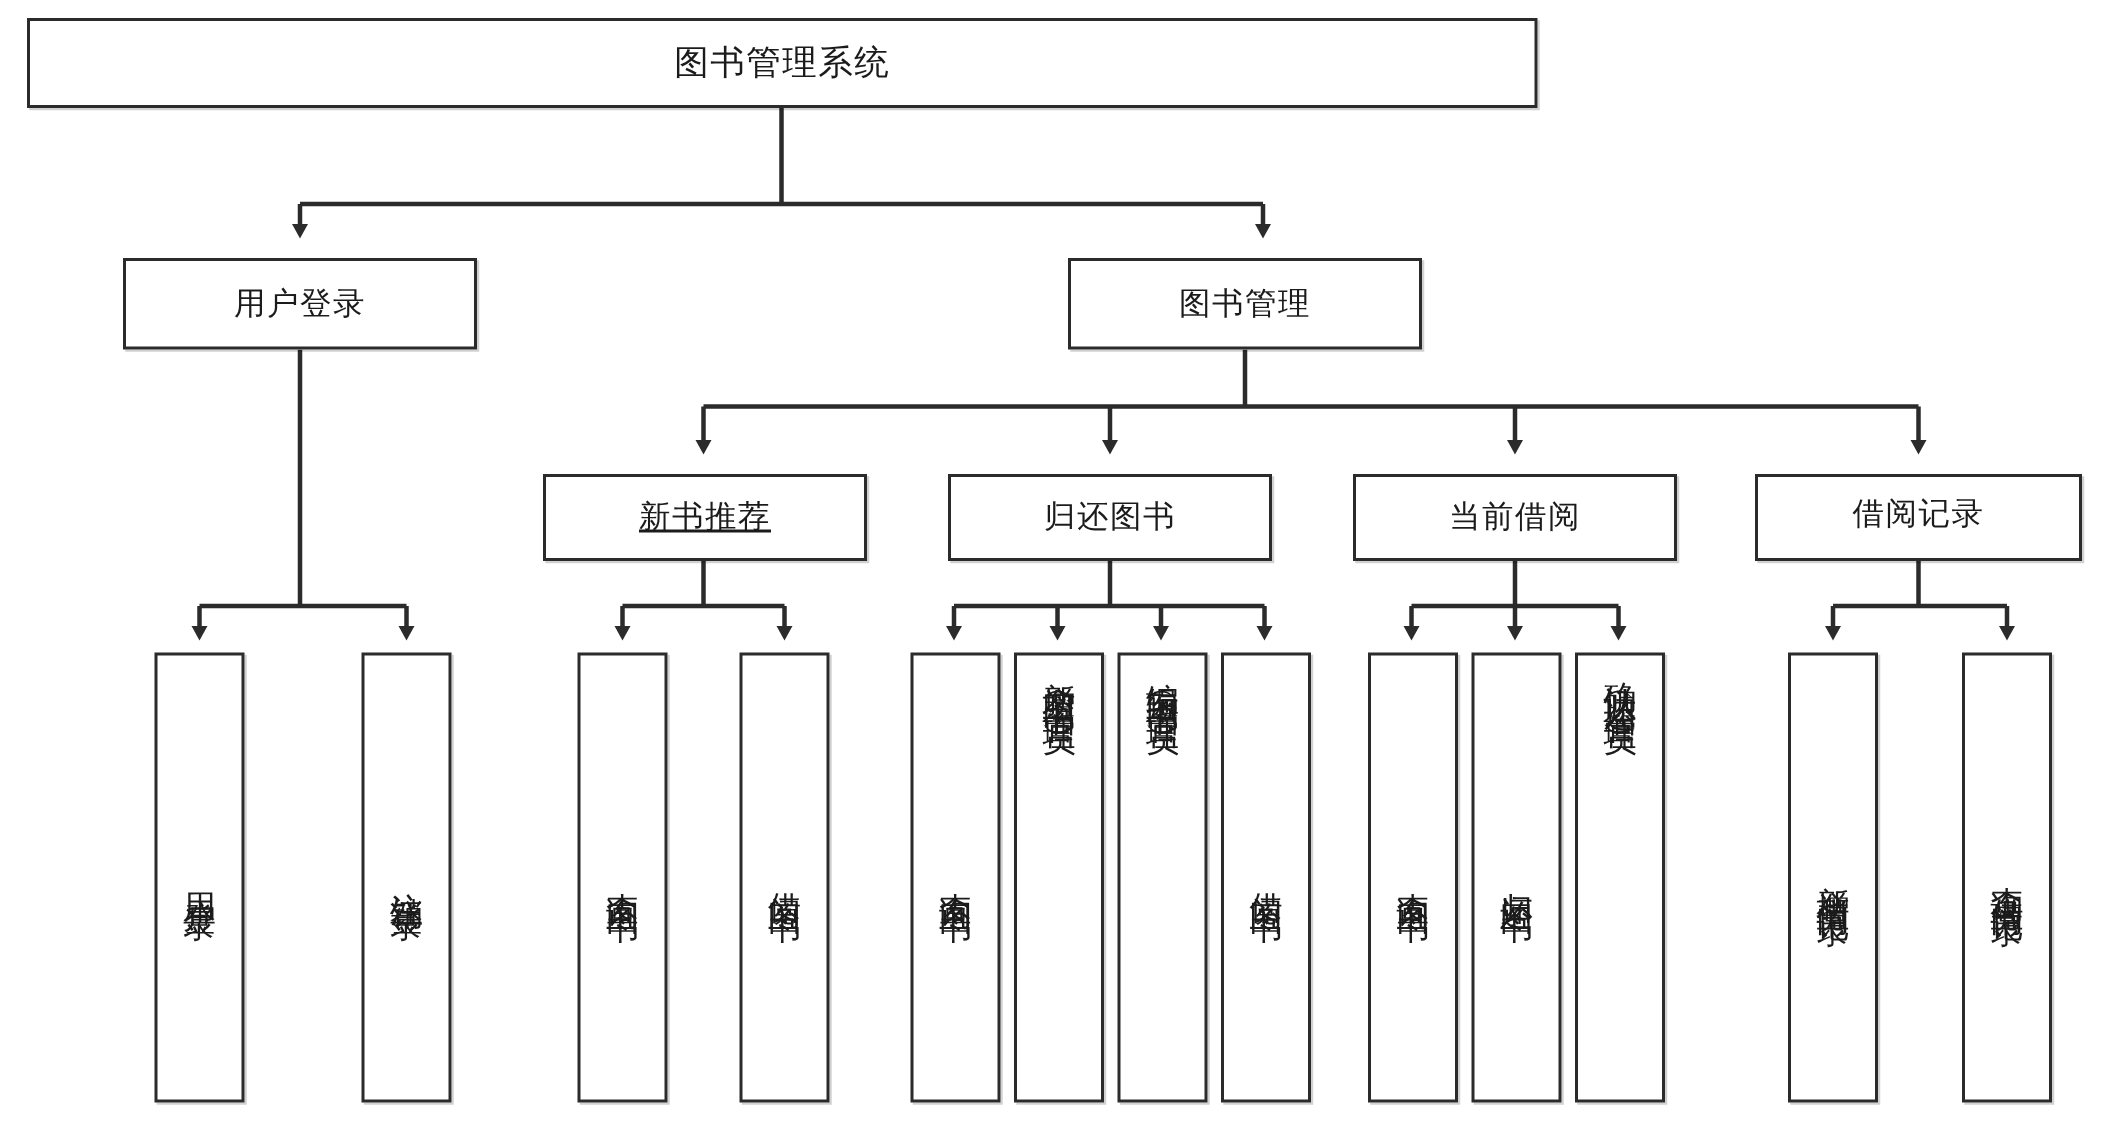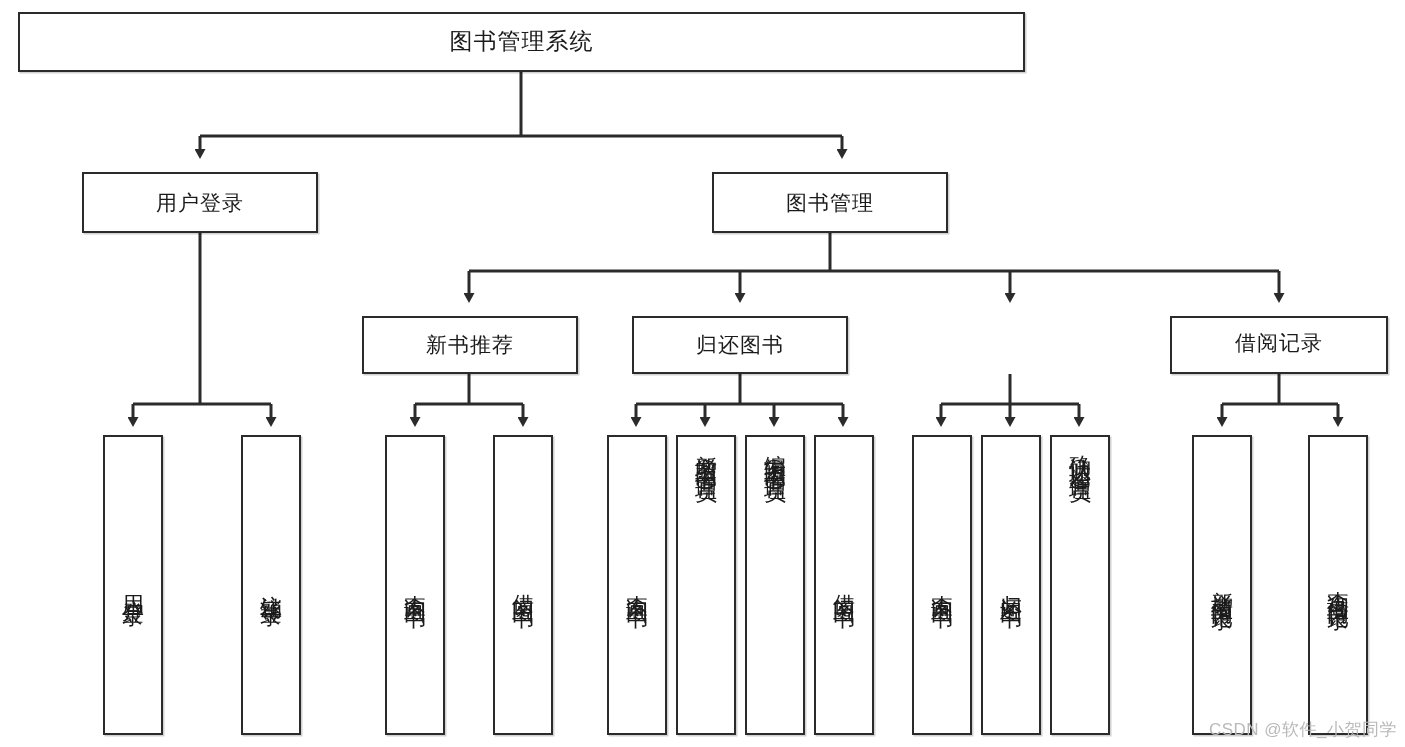--- a/index.html
+++ b/index.html
@@ -134,26 +134,29 @@
     <span class="node-label">图书管理系统</span>
   </div>
 
   <div class="node level2" style="left:82px; top:172px; width:236px; height:61px;">
     <span class="node-label">用户登录</span>
   </div>
   <div class="node level2" style="left:712px; top:172px; width:236px; height:61px;">
     <span class="node-label">图书管理</span>
   </div>
 
-  <div class="node level3" style="left:362px; top:316px; width:216px; height:58px;">
+  <div class="node level3" style="left:362px; top:316px; width:216px; height:58px;text-decoration:underline;">
     <span class="node-label">新书推荐</span>
   </div>
   <div class="node level3" style="left:632px; top:316px; width:216px; height:58px;">
     <span class="node-label">归还图书</span>
   </div>
+  <div class="node level3" style="left:902px; top:316px; width:216px; height:58px;">
+    <span class="node-label">当前借阅</span>
+  </div>
   <div class="node level3" style="left:1170px; top:316px; width:218px; height:58px;font-family:Liberation Mono, monospace;">
     <span class="node-label">借阅记录</span>
   </div>
 
   <div class="node leaf mid-start" style="left:103px; top:435px; width:60px; height:300px;">
     <span class="node-label">用户登录</span>
   </div>
   <div class="node leaf mid-start" style="left:241px; top:435px; width:60px; height:300px;">
     <span class="node-label">注销登录</span>
   </div>
@@ -188,15 +191,14 @@
     <span class="node-label">确认归还（管理员）</span>
   </div>
 
   <div class="node leaf mid-start" style="left:1192px; top:435px; width:60px; height:300px;">
     <span class="node-label">新增借阅记录</span>
   </div>
   <div class="node leaf mid-start" style="left:1308px; top:435px; width:60px; height:300px;">
     <span class="node-label">查询借阅记录</span>
   </div>
 
-  <div class="watermark">CSDN @软件_小贺同学</div>
 
 </div>
 
 </body></html>

